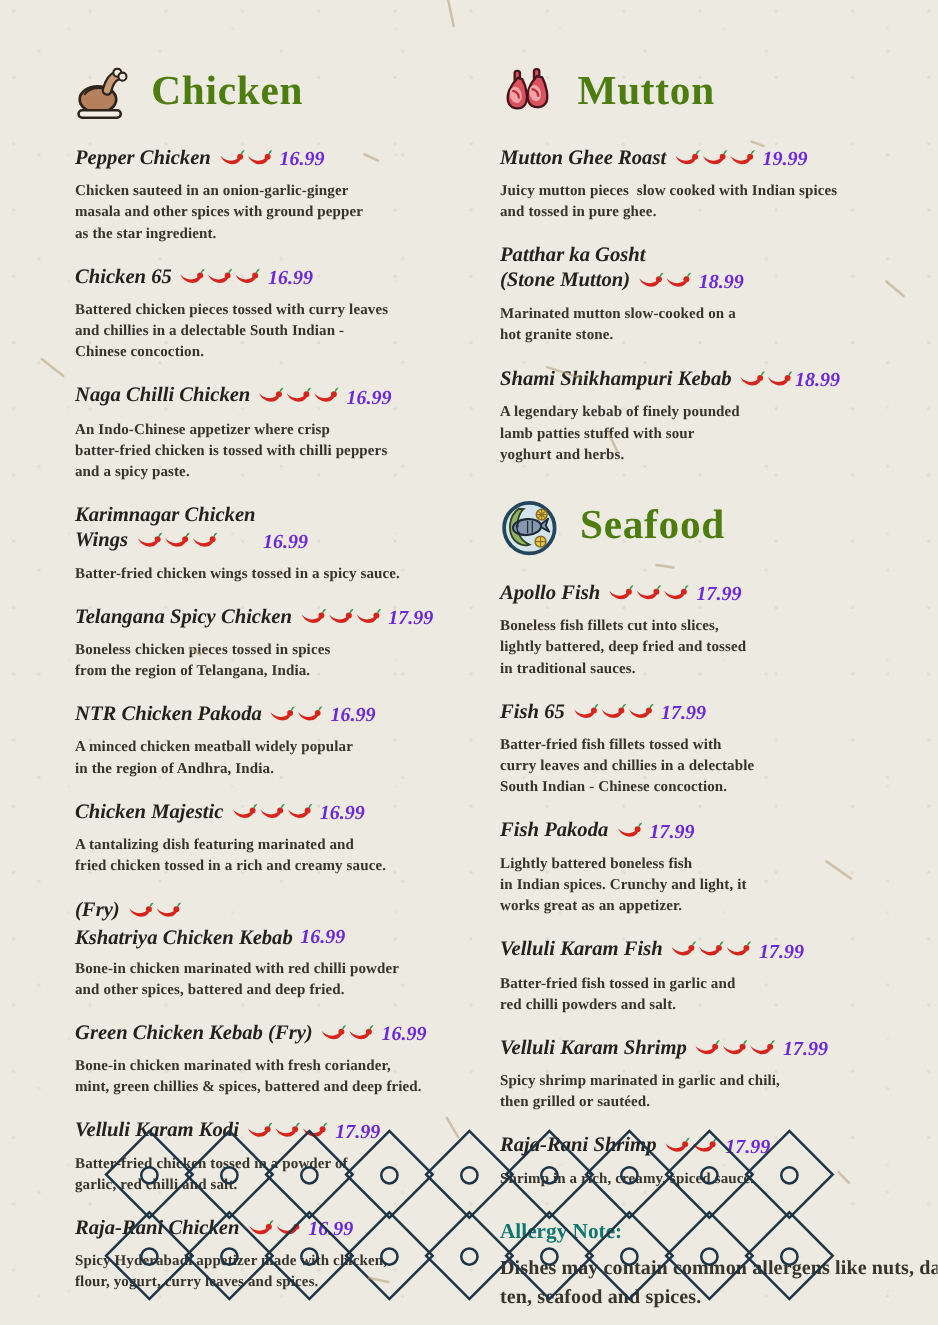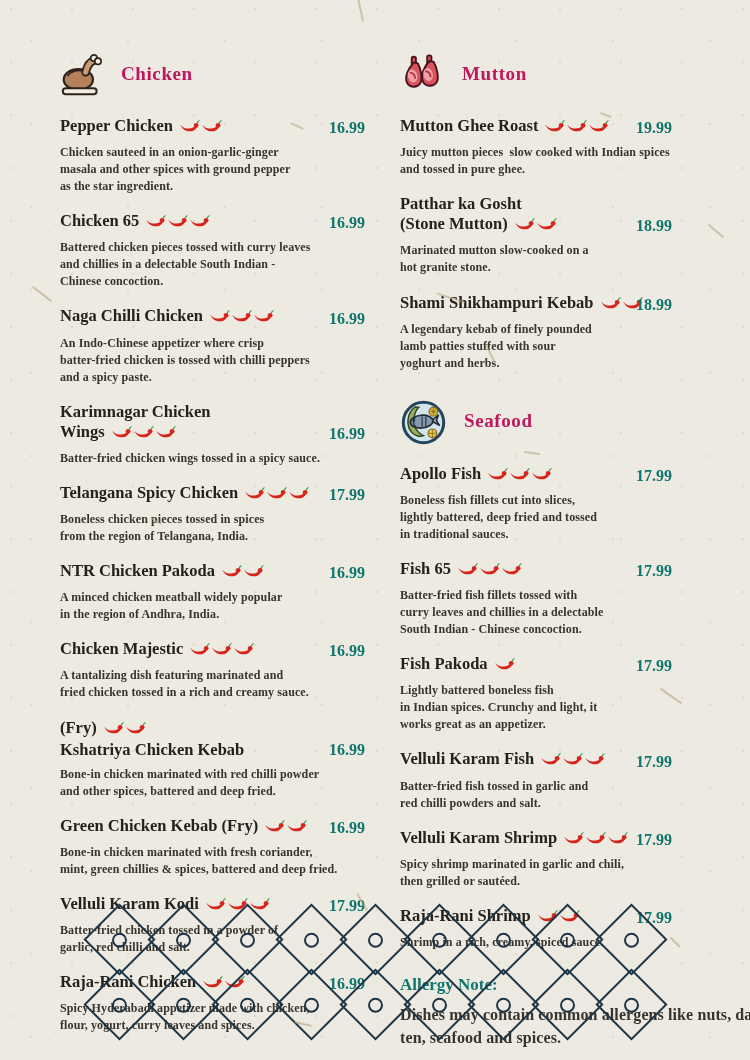--- a/index.html
+++ b/index.html
@@ -14,36 +14,36 @@
     font-family:"Liberation Serif","DejaVu Serif",serif;
   }
   .page{position:relative;width:750px;height:1060px;}
   .columns{display:flex;padding:50px 0 0 60px;}
   .col-left{width:305px;flex:none;}
   .col-right{width:272px;flex:none;margin-left:35px;}
 
   .section-header{display:flex;align-items:center;margin-bottom:16px;min-height:50px;}
   .section-icon{flex:none;display:inline-flex;}
   .section-title{
-    font-size:19px;font-weight:600;color:#be185d;letter-spacing:.6px;
+    font-size:33px;font-weight:600;color:#4d7c0f;letter-spacing:.6px;
     margin-left:17px;line-height:1;padding-bottom:4px;
   }
   .section{margin:0;}
   .section + .section{margin-top:26px;}
 
   .item{margin-bottom:16px;}
-  .item-row{display:flex;justify-content:space-between;align-items:flex-end;}
+  .item-row{display:flex;align-items:flex-end;font-style:italic;}
   .item-names{min-width:0;}
   .name-line{
     font-size:16.5px;font-weight:700;color:#24221d;line-height:1.22;white-space:nowrap;
   }
   .chilies{display:inline-flex;align-items:center;margin-left:5px;vertical-align:-2px;}
   .chilies svg{margin-left:1px;}
   .item-price{
-    flex:none;font-size:16px;font-weight:700;color:#0f766e;margin-left:6px;line-height:1.25;
+    flex:none;font-size:16px;font-weight:700;color:#6d28d9;margin-left:6px;line-height:1.25;
   }
   .item-desc{
     font-size:12px;font-weight:700;color:#37342c;line-height:1.42;margin-top:6px;
     white-space:pre;letter-spacing:.1px;
   }
 
   .allergy{margin-top:24px;}
   .allergy-title{font-size:17px;font-weight:700;color:#0f766e;margin:0 0 8px 0;}
   .allergy p{
     font-size:16px;font-weight:700;color:#37342c;line-height:1.45;margin:0 0 9px 0;

